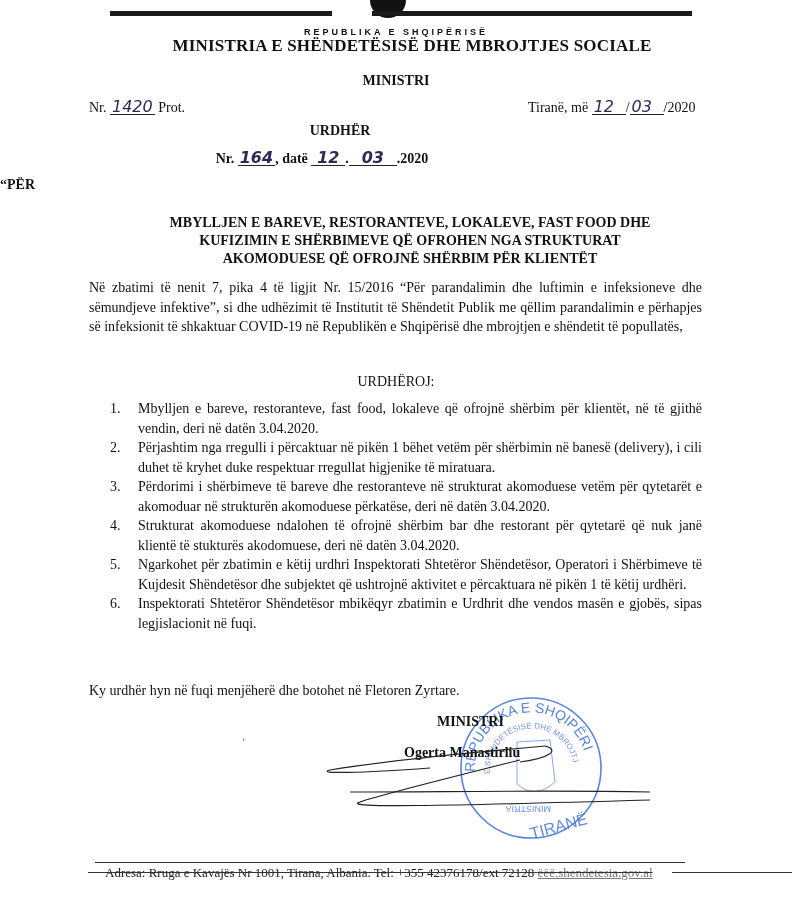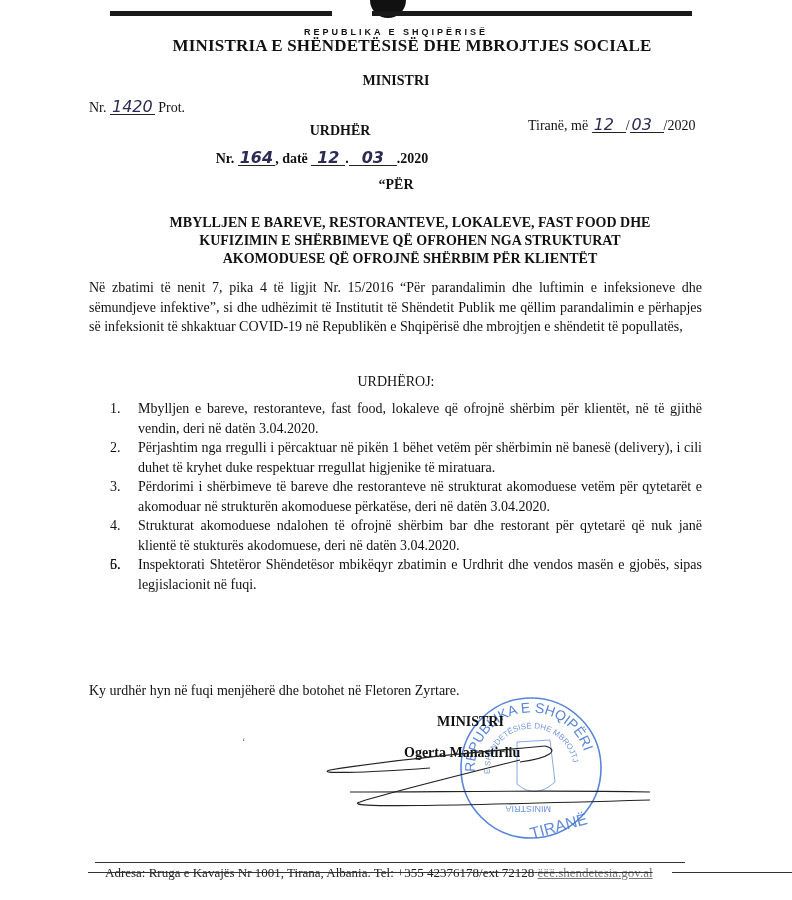--- a/index.html
+++ b/index.html
@@ -22,36 +22,36 @@
   }
   .ministria {
     position: absolute; top: 36px; left: 16px; width: 792px; text-align: center;
     font-weight: bold; font-size: 17px; letter-spacing: 0.2px;
   }
   .ministri-head {
     position: absolute; top: 73px; left: 0; width: 792px; text-align: center;
     font-weight: bold; font-size: 14px;
   }
   .protline { position: absolute; top: 99px; left: 89px; font-size: 14px; }
-  .dateline { position: absolute; top: 99px; left: 528px; font-size: 14px; margin-top: 18px; }
+  .dateline { position: absolute; top: 99px; left: 528px; font-size: 14px; }
   .hw {
     display: inline-block; font-family: "DejaVu Sans", sans-serif; font-style: italic;
     font-size: 16px; color: #2b2b55; border-bottom: 1px solid #222;
     padding: 0 2px; min-width: 30px; line-height: 15px;
   }
   .urdher {
     position: absolute; top: 123px; left: 0; width: 680px; text-align: center;
     font-weight: bold; font-size: 14px;
   }
   .nrline {
     position: absolute; top: 150px; left: 0; width: 644px; text-align: center;
     font-weight: bold; font-size: 14px;
   }
   .per {
-    position: absolute; top: 177px; left: 0; width: 792px; text-align: center;
+    position: absolute; top: 177px; left: 0; width: 792px; 
     font-weight: bold; font-size: 14px;
   }
   .title {
     position: absolute; top: 214px; left: 130px; width: 560px; text-align: center;
     font-weight: bold; font-size: 14px; line-height: 18px;
   }
   .preamble {
     position: absolute; top: 278px; left: 89px; width: 613px;
     font-size: 14px; line-height: 19.5px; text-align: justify;
   }
@@ -122,21 +122,21 @@
 
 <div class="preamble">Në zbatimi të nenit 7, pika 4 të ligjit Nr. 15/2016 “Për parandalimin dhe luftimin e infeksioneve dhe sëmundjeve infektive”, si dhe udhëzimit të Institutit të Shëndetit Publik me qëllim parandalimin e përhapjes së infeksionit të shkaktuar COVID-19 në Republikën e Shqipërisë dhe mbrojtjen e shëndetit të popullatës,</div>
 
 <div class="urdheroj">URDHËROJ:</div>
 
 <ol class="items">
   <li><span class="num">1.</span><span>Mbylljen e bareve, restoranteve, fast food, lokaleve që ofrojnë shërbim për klientët, në të gjithë vendin, deri në datën 3.04.2020.</span></li>
   <li><span class="num">2.</span><span>Përjashtim nga rregulli i përcaktuar në pikën 1 bëhet vetëm për shërbimin në banesë (delivery), i cili duhet të kryhet duke respektuar rregullat higjenike të miratuara.</span></li>
   <li><span class="num">3.</span><span>Përdorimi i shërbimeve të bareve dhe restoranteve në strukturat akomoduese vetëm për qytetarët e akomoduar në strukturën akomoduese përkatëse, deri në datën 3.04.2020.</span></li>
   <li><span class="num">4.</span><span>Strukturat akomoduese ndalohen të ofrojnë shërbim bar dhe restorant për qytetarë që nuk janë klientë të stukturës akodomuese, deri në datën 3.04.2020.</span></li>
-  <li><span class="num">5.</span></li>
+  <li><span class="num">5.</span><span>Ngarkohet për zbatimin e këtij urdhri Inspektorati Shtetëror Shëndetësor, Operatori i Shërbimeve të Kujdesit Shëndetësor dhe subjektet që ushtrojnë aktivitet e përcaktuara në pikën 1 të këtij urdhëri.</span></li>
   <li><span class="num">6.</span><span>Inspektorati Shtetëror Shëndetësor mbikëqyr zbatimin e Urdhrit dhe vendos masën e gjobës, sipas legjislacionit në fuqi.</span></li>
 </ol>
 
 <div class="closing">Ky urdhër hyn në fuqi menjëherë dhe botohet në Fletoren Zyrtare.</div>
 
 <svg class="stamp" viewBox="0 0 150 150">
   <defs>
     <path id="arcTop" d="M 20 80 A 56 56 0 0 1 130 62"></path>
     <path id="arcInner" d="M 35 82 A 42 42 0 0 1 118 70"></path>
     <path id="arcBottom" d="M 45 112 A 40 40 0 0 0 110 112"></path>

